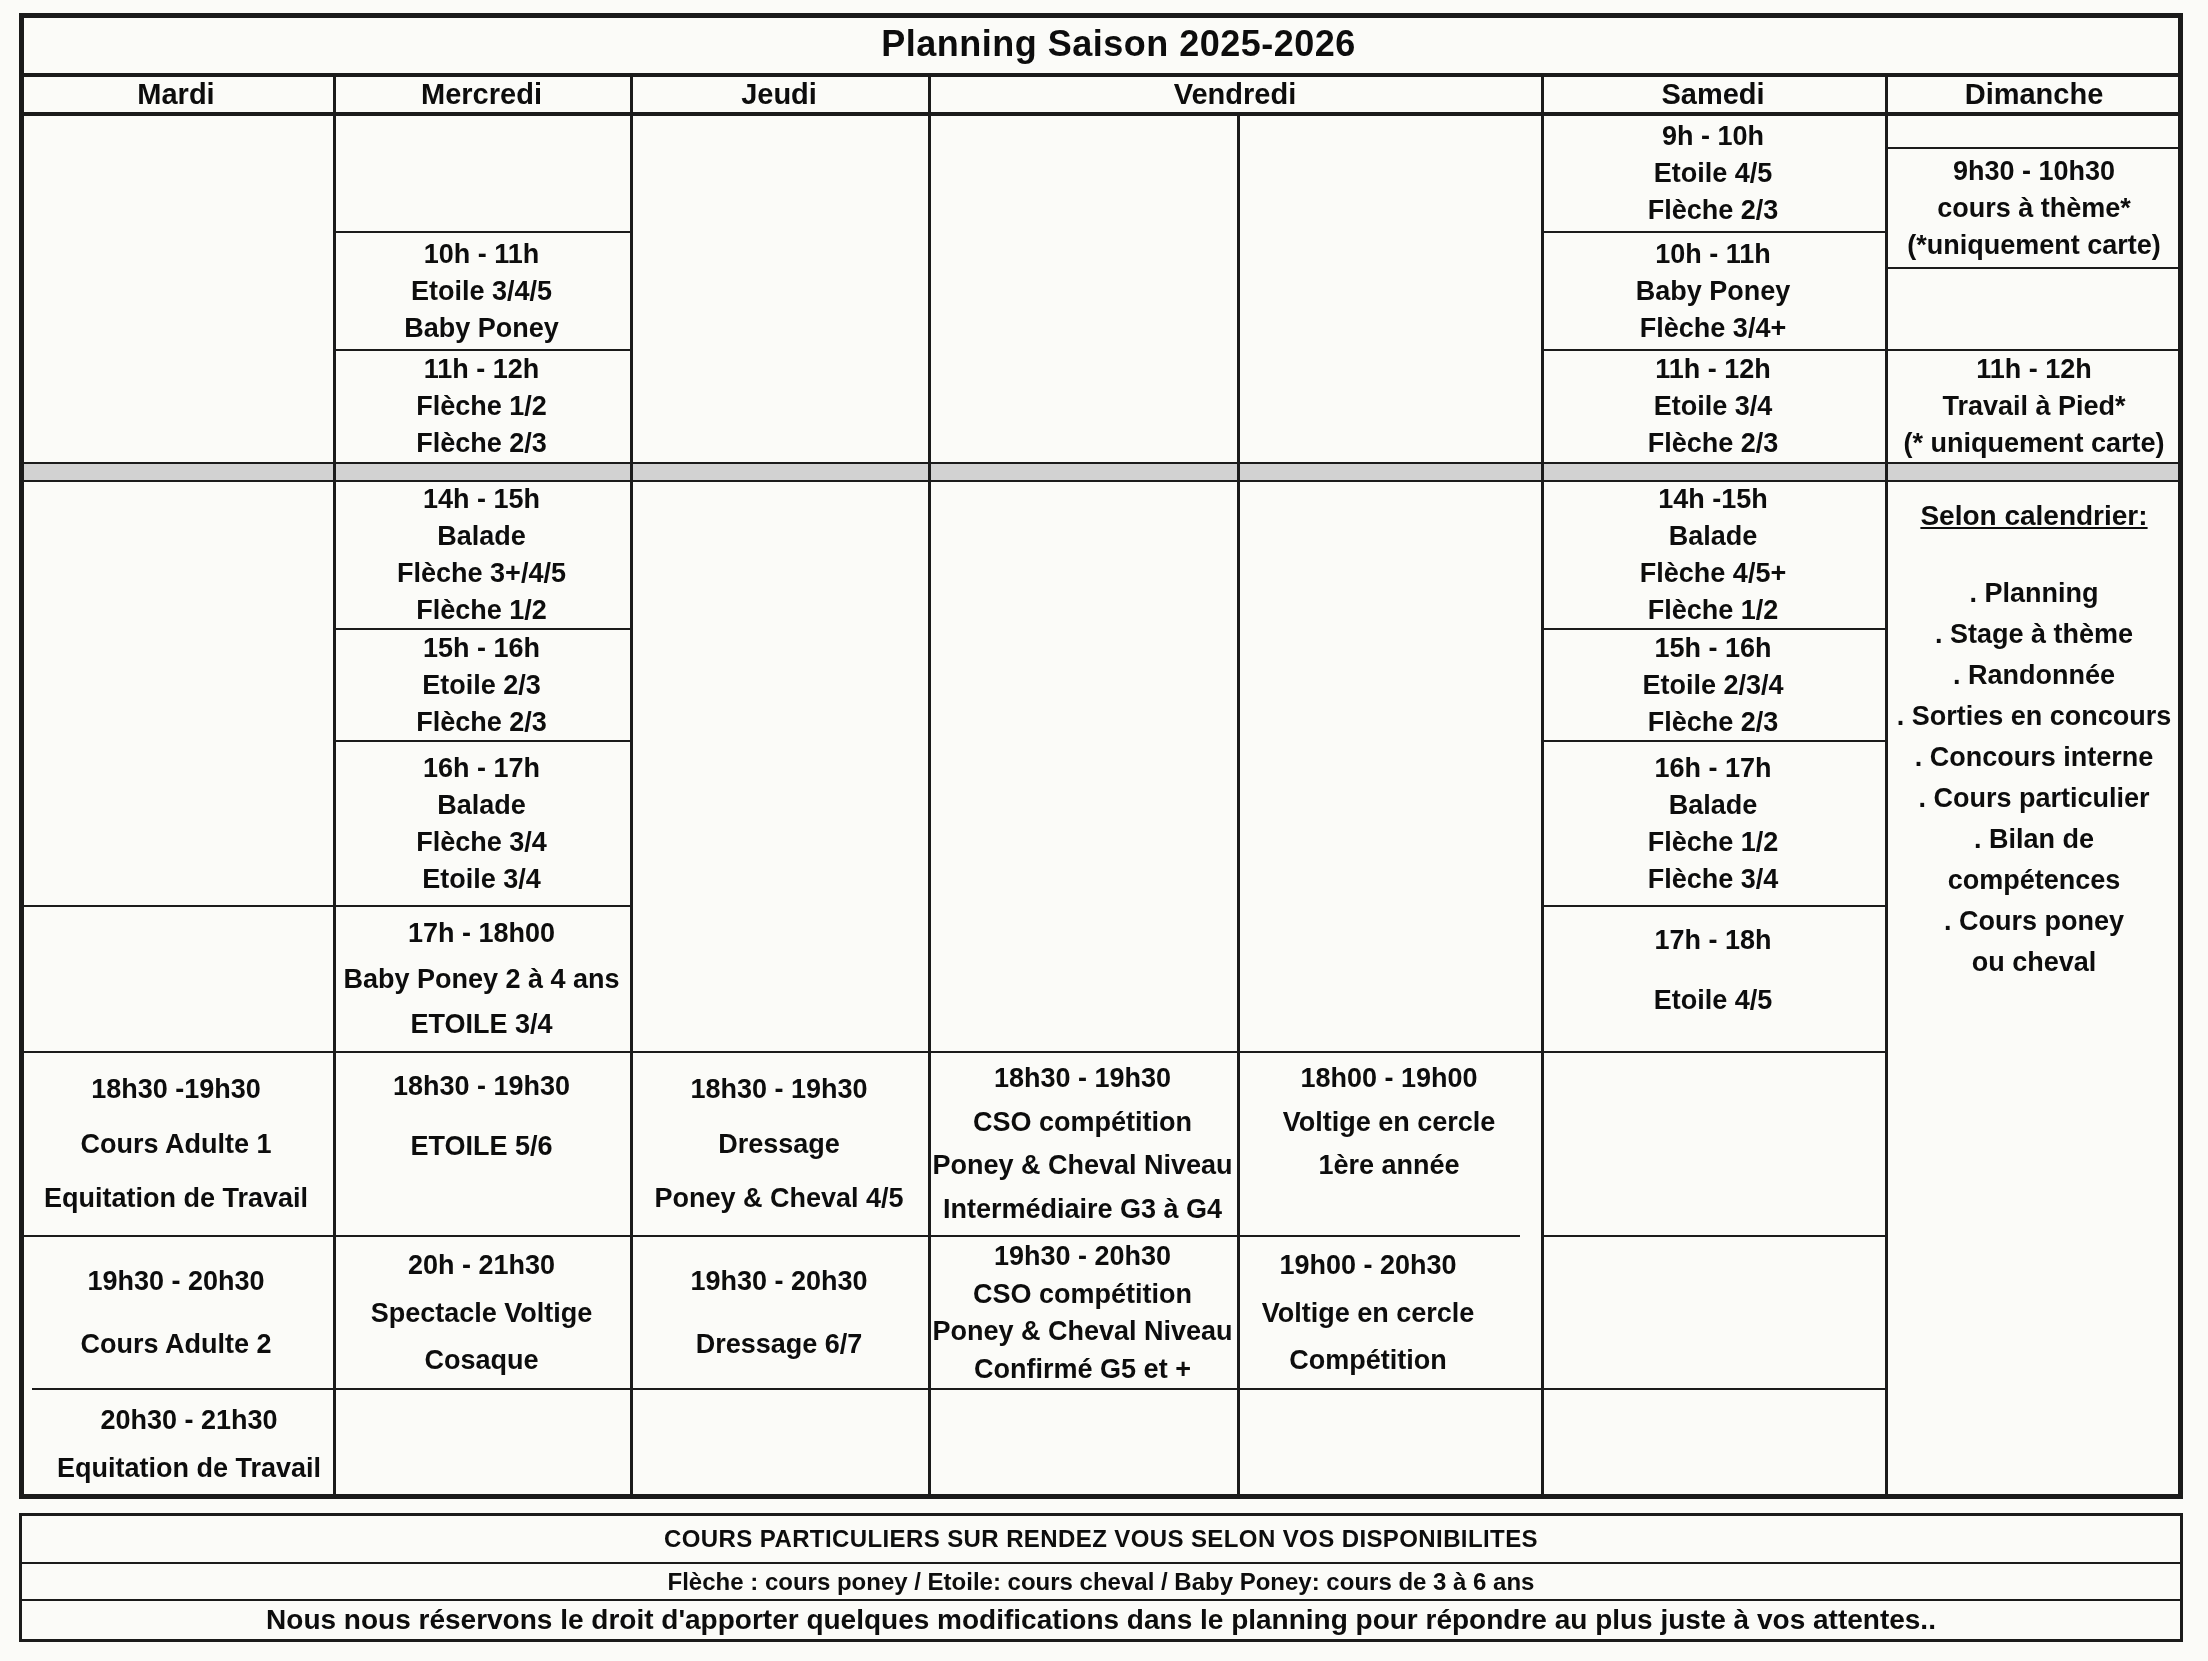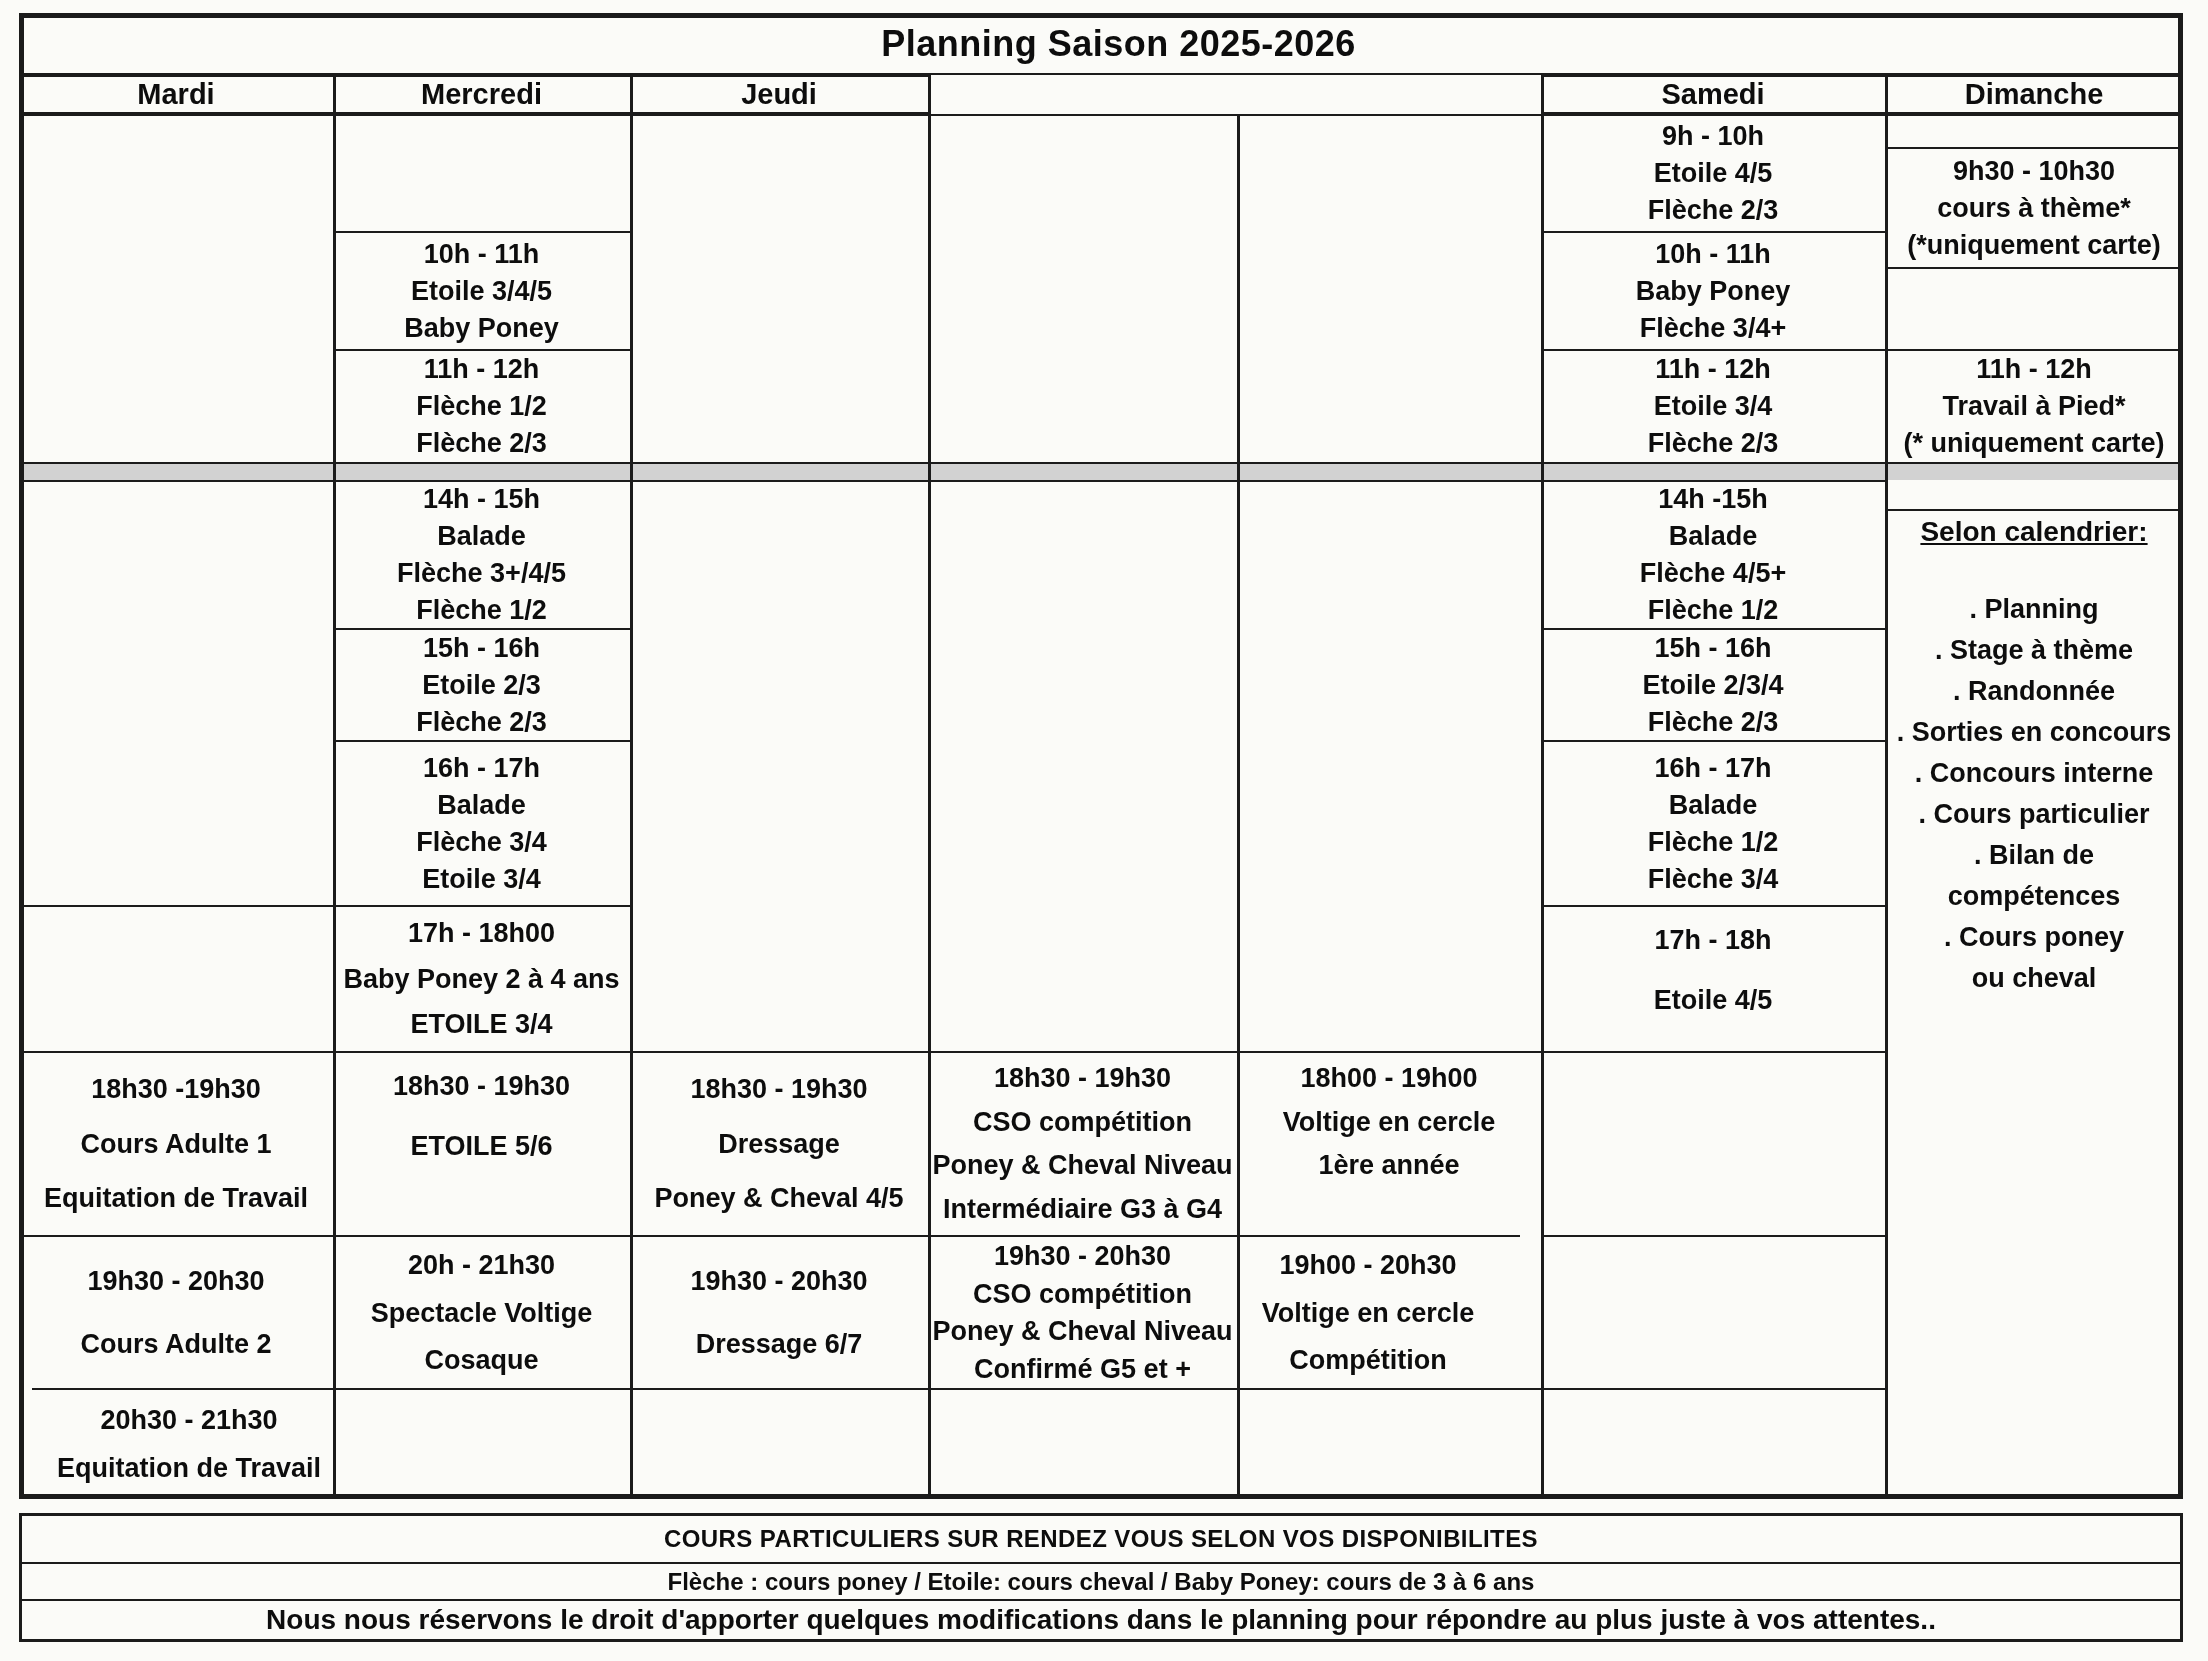--- a/index.html
+++ b/index.html
@@ -15,21 +15,21 @@
         font-size:27px;font-weight:700;text-align:center;}
   .cell .ln{line-height:37px;white-space:nowrap;}
   .sp{justify-content:space-evenly;}
   .ts{justify-content:flex-start;padding-top:15px;row-gap:22.5px;}
   .title-cell{border-top:none;border-bottom:2.8px solid var(--grid);font-size:36px;letter-spacing:0.5px;padding-left:35px;}
   .title-cell .ln{line-height:43px;}
   .hdr{border-top:2.8px solid var(--grid);border-bottom:2.8px solid var(--grid);font-size:29px;}
   .vrule{position:absolute;width:2.8px;background:var(--grid);z-index:20;}
   .band{position:absolute;left:0;top:449px;width:2164px;height:18px;background:var(--band);
         border-top:2.8px solid var(--grid);box-sizing:border-box;z-index:10;}
-  .cal{justify-content:flex-start;margin-top:29px;}
+  .cal{justify-content:flex-start;padding-top:13px;}
   .cal-title{font-size:28px;font-weight:700;text-decoration:underline;line-height:41px;margin-bottom:37px;}
   .cal-items .ln{line-height:41px;font-size:27px;}
   .footer{position:absolute;left:19px;top:1513px;width:2164px;box-sizing:border-box;
           border:3.7px solid var(--grid);}
   .frow{box-sizing:border-box;display:flex;align-items:center;justify-content:center;
         font-weight:700;text-align:center;}
   .frow + .frow{border-top:2.8px solid var(--grid);}
   .f1{height:46px;font-size:24px;letter-spacing:0.4px;}
   .f2{height:37px;font-size:24px;}
   .f3{height:40px;font-size:28px;}
@@ -40,20 +40,21 @@
 <div class="page">
   <div class="tbl">
 
     <div class="cell title-cell" style="left:0;top:0;width:2164px;height:62px">
       <div class="ln">Planning Saison 2025-2026</div>
     </div>
 
     <div class="cell hdr" style="left:0;top:62px;width:314px;height:39px">Mardi</div>
     <div class="cell hdr" style="left:314px;top:62px;width:297px;height:39px">Mercredi</div>
     <div class="cell hdr" style="left:611px;top:62px;width:298px;height:39px">Jeudi</div>
+    <div class="cell hdr" style="left:909px;top:62px;width:614px;height:39px">Vendredi</div>
     <div class="cell hdr" style="left:1522px;top:62px;width:344px;height:39px">Samedi</div>
     <div class="cell hdr" style="left:1866px;top:62px;width:298px;height:39px">Dimanche</div>
 
     <div class="cell" style="left:0;top:101px;width:314px;height:348px"></div>
     <div class="cell" style="left:0;top:467px;width:314px;height:425px"></div>
     <div class="cell" style="left:0;top:892px;width:314px;height:146px"></div>
     <div class="cell sp" style="left:0;top:1038px;width:314px;height:184px">
         <div class="ln">18h30 -19h30</div>
         <div class="ln">Cours Adulte 1</div>
         <div class="ln">Equitation de Travail</div>

